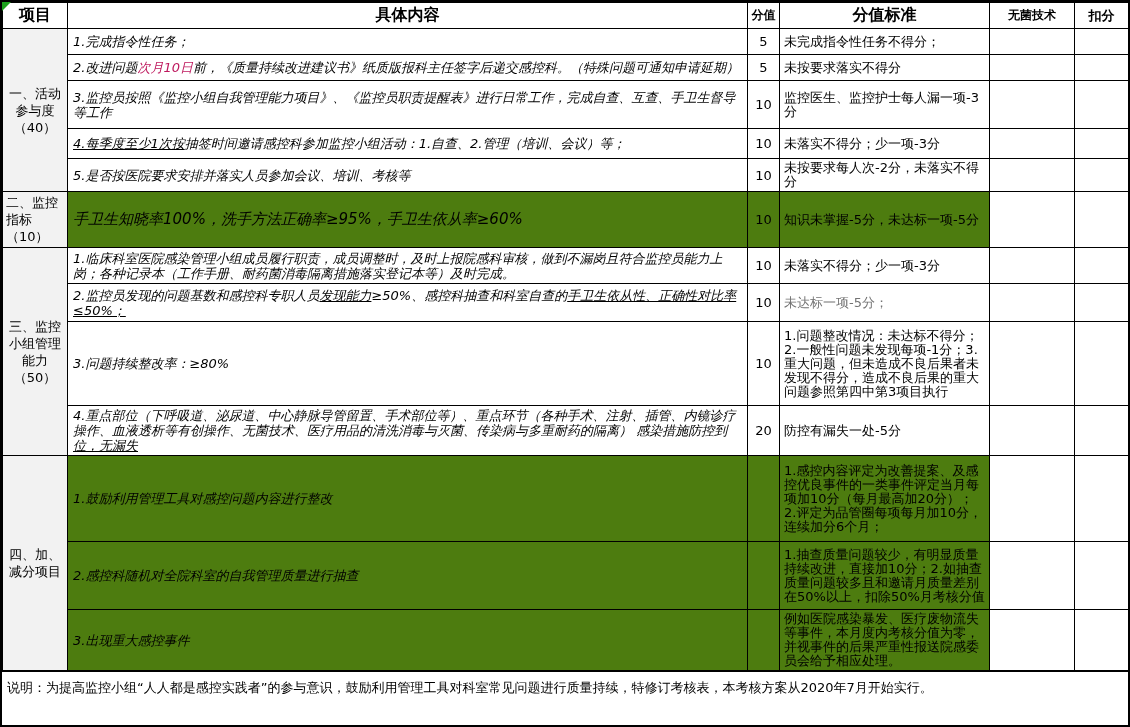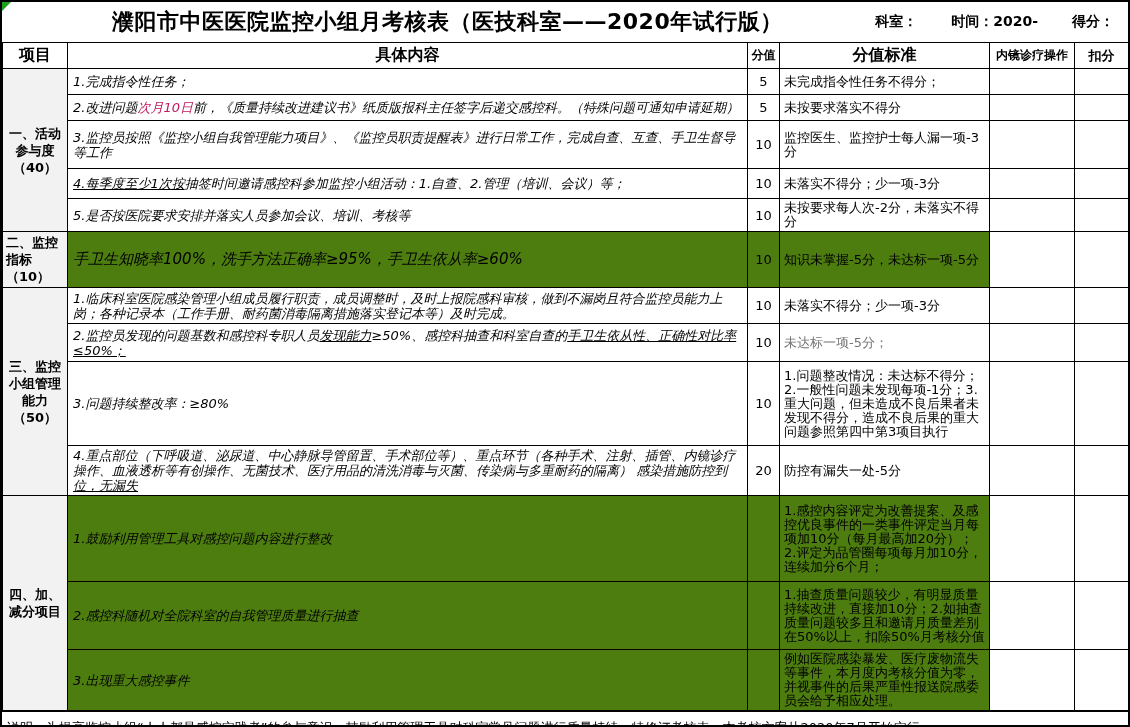--- a/index.html
+++ b/index.html
@@ -18,66 +18,58 @@
   table { border-collapse:collapse; table-layout:fixed; width:1126px; }
   col.c1{width:65px;} col.c2{width:680px;} col.c3{width:32px;}
   col.c4{width:210px;} col.c5{width:85px;} col.c6{width:54px;}
   th, td { border:1px solid #000; vertical-align:middle; }
   thead tr { height:26px; }
   th { font-weight:bold; text-align:center; background:#fff; }
   th.h-big { font-size:16px; }
   th.h-small { font-size:12px;margin-left:44px; }
   th.h-med { font-size:13px; }
   td.label-cell {
-    background:#f2f2f2; font-size:13px; font-weight:bold;
+    background:#f2f2f2; font-size:13px; font-weight:normal;
     text-align:center; padding:2px 3px; line-height:17px;
   }
   td.content-cell { font-size:13px; padding:2px 5px; line-height:15px; text-align:left;font-style:italic; }
   td.content-cell.large { font-size:15px; }
   td.score-cell { font-size:13px; text-align:center; }
   td.standard-cell { font-size:13px; padding:2px 4px; line-height:14px; text-align:left; }
   td.detail-cell, td.deduct-cell { background:#fff; }
   td.shaded { background:#4d7c0f; }
   .footer-note {
     border-top:1px solid #000; min-height:40px; font-size:13px;
     padding:7px 5px 0 5px; text-align:left;
   }
   .seg-underline { text-decoration:underline; }
 </style>
 </head>
 <body>
 
 <div class="page">
   <div class="corner-marker"></div>
 
-  <div class="title-bar">
-    <div class="main-title">濮阳市中医医院监控小组月考核表（医技科室——2020年试行版）</div>
-    <div class="title-fields">
-      <span>科室：</span>
-      <span>时间：2020-</span>
-      <span>得分：</span>
-    </div>
-  </div>
 
   <table>
     <colgroup>
       <col class="c1">
         <col class="c2">
         <col class="c3">
       <col class="c4">
         <col class="c5">
         <col class="c6">
     </colgroup>
     <thead>
       <tr>
         <th class="h-big">项目</th>
         <th class="h-big">具体内容</th>
         <th class="h-small">分值</th>
         <th class="h-big">分值标准</th>
-        <th class="h-small">内镜诊疗操作</th>
+        <th class="h-small">无菌技术</th>
         <th class="h-med">扣分</th>
       </tr>
     </thead>
     <tbody id="table-body">
         <tr style="height: 26px;">
           <td class="label-cell" rowspan="5">一、活动参与度（40）</td>
           <td class="content-cell"><span>1.完成指令性任务；</span></td>
           <td class="score-cell">5</td>
           <td class="standard-cell"><span>未完成指令性任务不得分；</span></td>
           <td class="detail-cell"></td>

